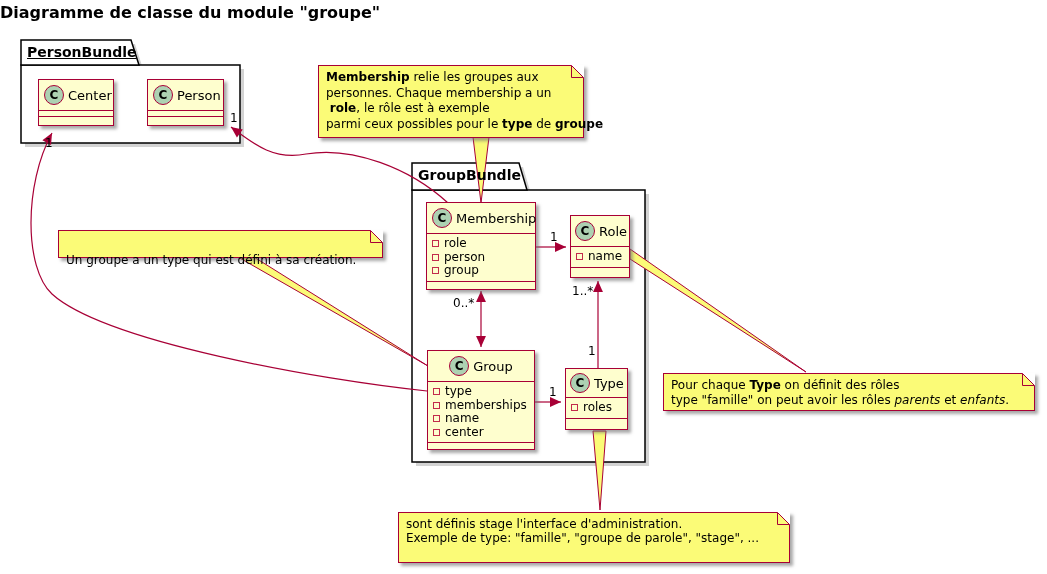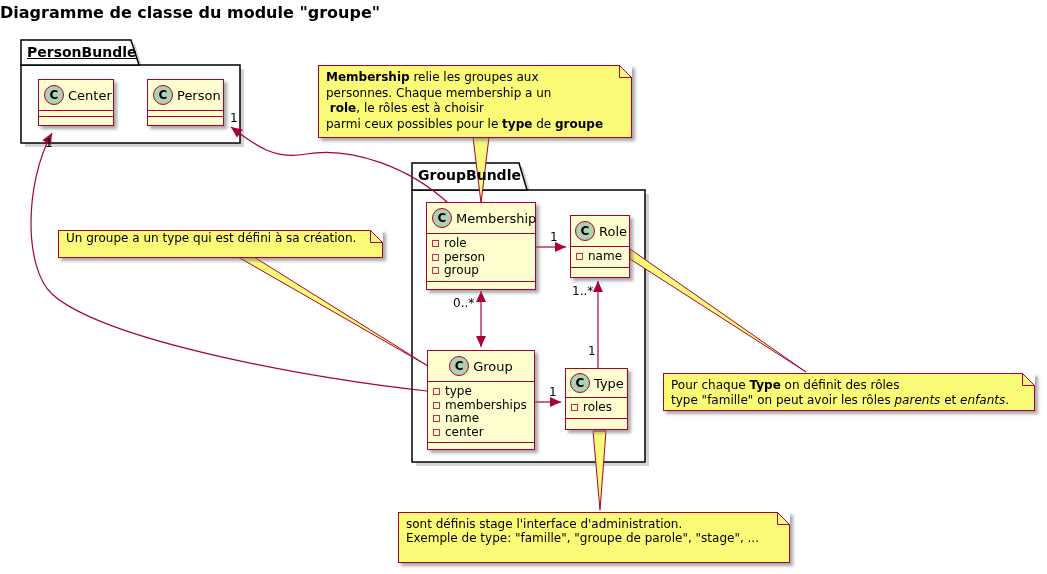--- a/index.html
+++ b/index.html
@@ -163,32 +163,32 @@
   </div>
   <div class="cls-fields">
     <div class="frow">
         <span class="fsq"></span>
         <span>roles</span>
       </div>
   </div>
   <div class="cls-methods"></div>
 </div>
 
-<div class="note" style="left:318px;top:65px;width:314px;height:73px;line-height:15.5px;">
+<div class="note" style="left:318px;top:65px;width:266px;height:73px;line-height:15.5px;">
   <svg class="ear" width="13" height="13">
     <polygon points="0,0 13,0 13,13" fill="#ffffff"></polygon>
     <polygon points="0.5,0.5 0.5,12.5 12.5,12.5" fill="#FBFB77" stroke="#A80036" stroke-width="1"></polygon>
   </svg>
   <div><span class="b">Membership</span><span> relie les groupes aux</span></div>
   <div><span>personnes. Chaque membership a un</span></div>
-  <div><span>&nbsp;</span><span class="b">role</span><span>, le rôles est à choisir</span></div>
+  <div><span>&nbsp;</span><span class="b">role</span><span>, le rôle est à exemple</span></div>
   <div><span>parmi ceux possibles pour le </span><span class="b">type</span><span> de </span><span class="b">groupe</span></div>
 </div>
 
-<div class="note" style="left:58px;top:230px;width:325px;height:28px;padding-top:0;">
+<div class="note" style="left:58px;top:230px;width:325px;height:28px;padding-top:22px;">
   <svg class="ear" width="13" height="13">
     <polygon points="0,0 13,0 13,13" fill="#ffffff"></polygon>
     <polygon points="0.5,0.5 0.5,12.5 12.5,12.5" fill="#FBFB77" stroke="#A80036" stroke-width="1"></polygon>
   </svg>
   <div><span>Un groupe a un type qui est défini à sa création.</span></div>
 </div>
 
 <div class="note" style="left:663px;top:373px;width:372px;height:38px;line-height:15px;">
   <svg class="ear" width="13" height="13">
     <polygon points="0,0 13,0 13,13" fill="#ffffff"></polygon>

